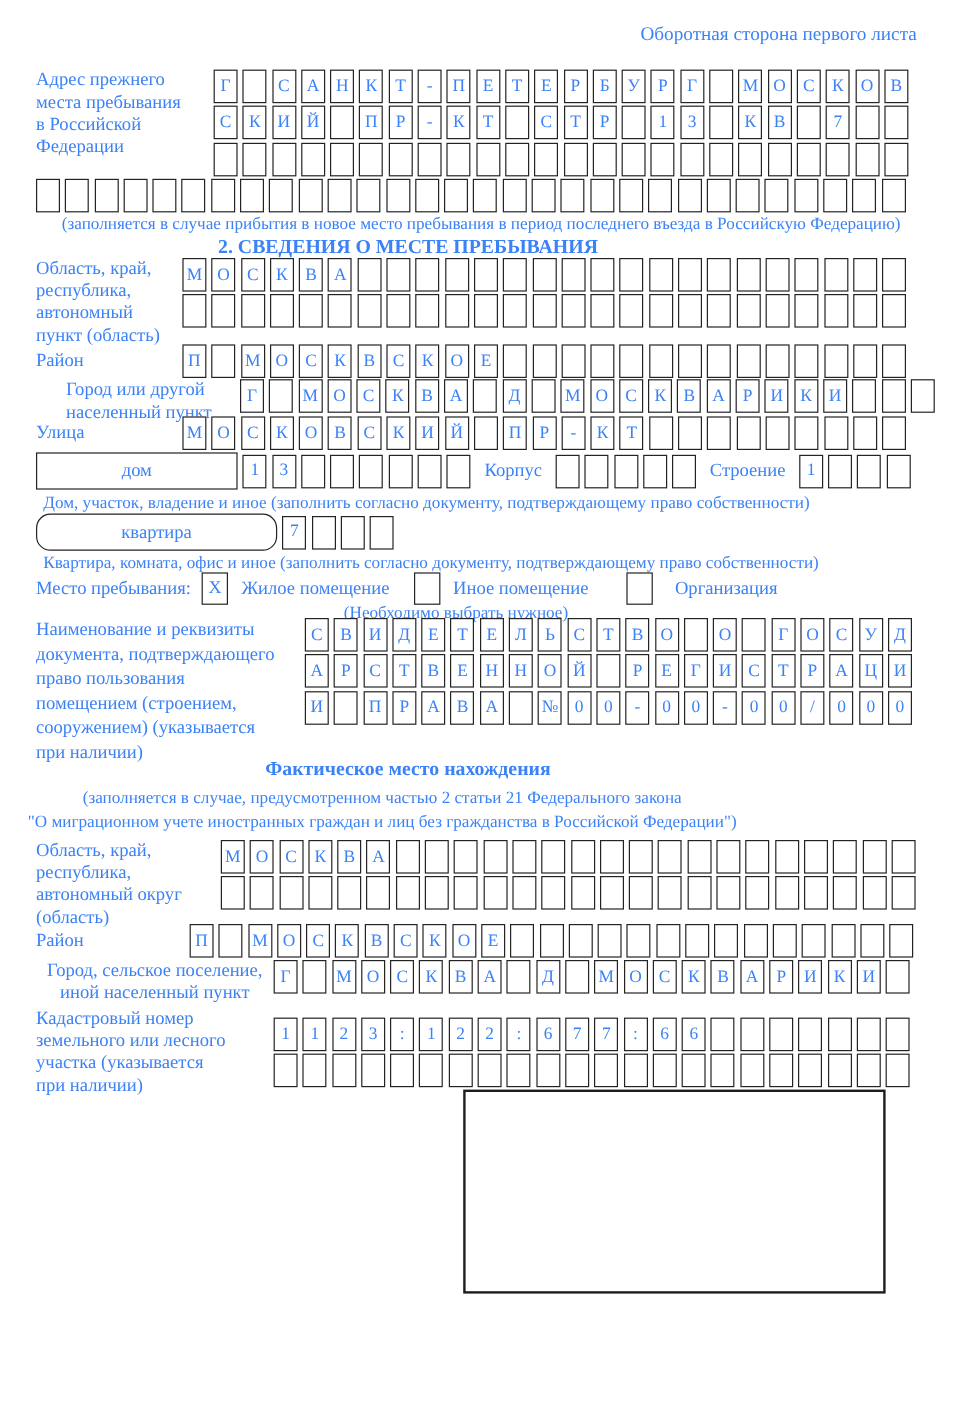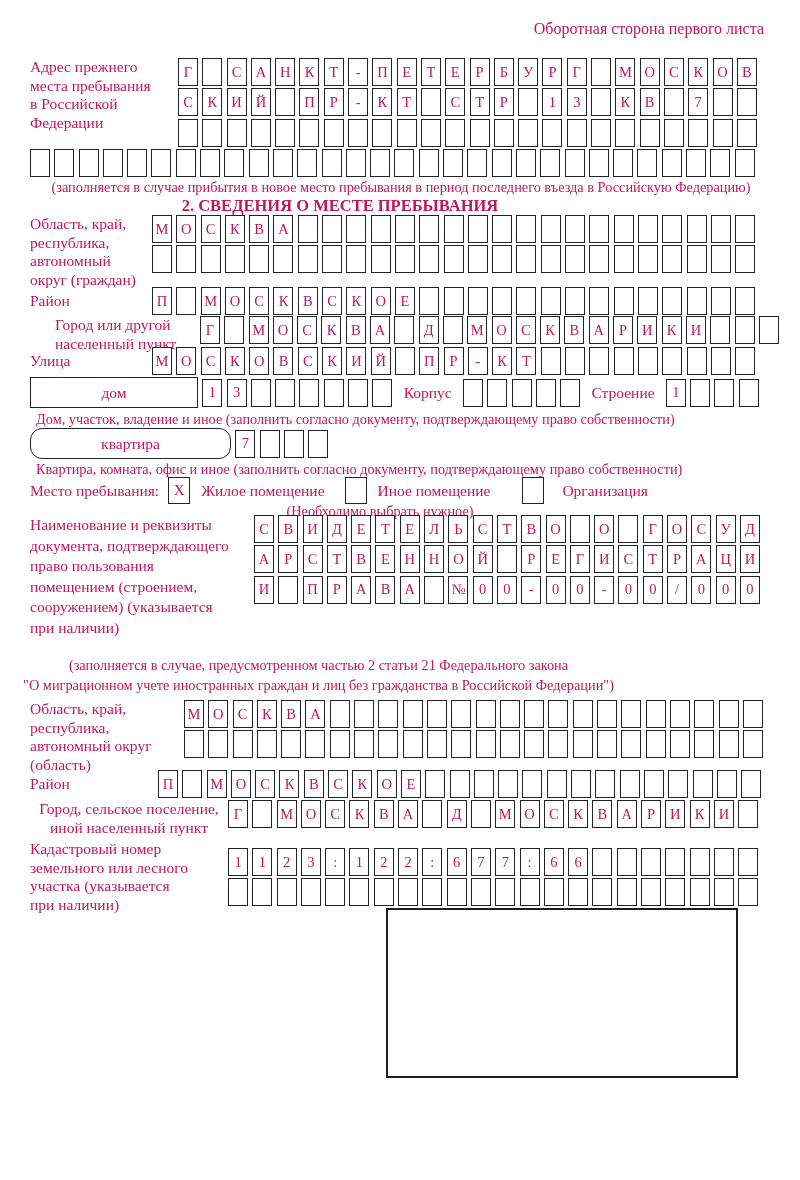--- a/index.html
+++ b/index.html
@@ -1,18 +1,18 @@
 <!DOCTYPE html>
 <html><head>
 <meta charset="utf-8">
 <style>
   html,body { margin:0; padding:0; background:#ffffff; }
   .page {
     position:relative; width:800px; height:1180px; background:#fff;
-    font-family:"Liberation Serif","DejaVu Serif",serif; color:#be185d;
+    font-family:"Liberation Serif","DejaVu Serif",serif; color:#3b82f6;
     overflow:hidden;
   }
   .abs { position:absolute; }
   .top-note { top:20px; right:36px; font-size:16px; }
   .label { font-size:15.5px; line-height:18.5px; }
   .flexrow { display:flex; align-items:flex-start; }
   .crow { display:flex; gap:4.3px; height:28px; margin-bottom:2.3px; }
   .cell {
     flex:0 0 20px; width:20px; height:28px; box-sizing:border-box;
     border:1.8px solid #232323; display:flex; align-items:center; justify-content:center;
@@ -171,21 +171,21 @@
     <div class="note center" style="width:742px; margin-top:2px;">(заполняется в случае прибытия в новое место пребывания в период последнего въезда в Российскую Федерацию)</div>
   </div>
 
   <div class="abs sec-title" style="top:196px; left:0;">2. СВЕДЕНИЯ О МЕСТЕ ПРЕБЫВАНИЯ</div>
 
   <div class="abs flexrow" style="top:215px; left:30px;">
     <div class="label" style="width:122px;" data-lines="section2.oblast.label_lines">
         <div>Область, край,</div>
         <div>республика,</div>
         <div>автономный</div>
-        <div>округ (граждан)</div>
+        <div>пункт (область)</div>
       </div>
     <div>
       <div class="crow">
           <span class="cell">М</span>
           <span class="cell">О</span>
           <span class="cell">С</span>
           <span class="cell">К</span>
           <span class="cell">В</span>
           <span class="cell">А</span>
           <span class="cell"></span>
@@ -460,20 +460,21 @@
           <span class="cell">0</span>
           <span class="cell">0</span>
           <span class="cell">/</span>
           <span class="cell">0</span>
           <span class="cell">0</span>
           <span class="cell">0</span>
         </div>
     </div>
   </div>
 
+  <div class="abs sec-title" style="top:631px; left:0;">Фактическое место нахождения</div>
   <div class="abs fact-notes" style="top:656px; left:0;" data-lines="fact.note_lines">
       <div>(заполняется в случае, предусмотренном частью 2 статьи 21 Федерального закона</div>
       <div>"О миграционном учете иностранных граждан и лиц без гражданства в Российской Федерации")</div>
     </div>
 
   <div class="abs flexrow" style="top:700px; left:30px;">
     <div class="label" style="width:154px;" data-lines="fact.oblast.label_lines">
         <div>Область, край,</div>
         <div>республика,</div>
         <div>автономный округ</div>

